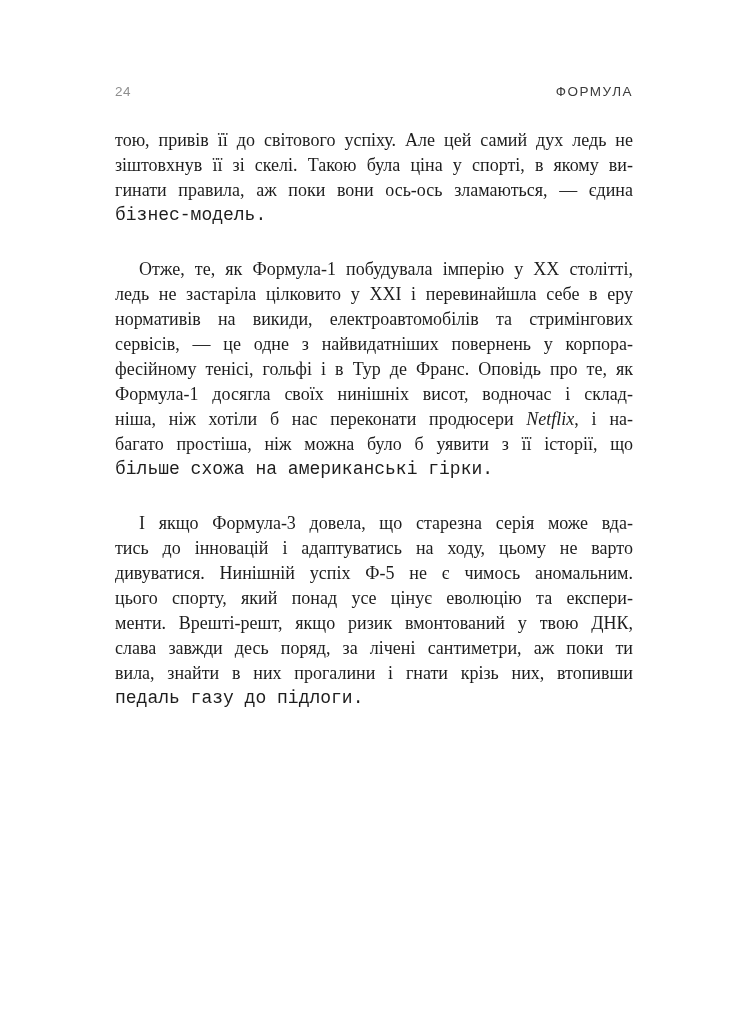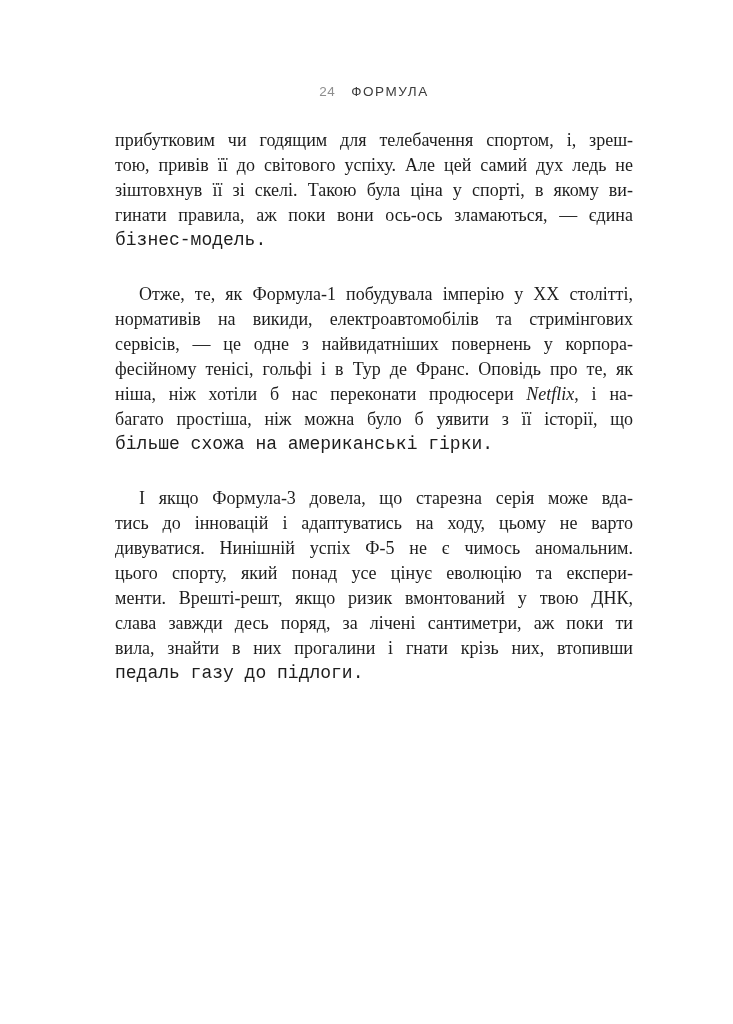--- a/index.html
+++ b/index.html
@@ -12,21 +12,21 @@
   body{
     width:733px;height:1024px;
     background:var(--bg);
     position:relative;
     font-family:"Liberation Serif", serif;
     overflow:hidden;
   }
   .page-header{
     position:absolute;
     top:84px;left:115px;width:518px;
-    display:flex;justify-content:center;align-items:baseline;gap:16px;
+    display:flex;justify-content:space-between;align-items:baseline;gap:16px;
     font-family:"Liberation Sans", sans-serif;
     font-size:13.5px;
   }
   .page-number{
     color:var(--page-number);
     letter-spacing:0.5px;
   }
   .running-title{
     color:var(--running-title);
     letter-spacing:1.5px;
@@ -57,31 +57,32 @@
 </head>
 <body>
 
 <header class="page-header">
   <span class="page-number">24</span>
   <span class="running-title">ФОРМУЛА</span>
 </header>
 
 <main class="page-text" id="page-text">
     <div class="para">
-      <div class="line">прибутковим чи годящим для телебачення спортом, і, зреш-</div>
       <div class="line">тою, привів її до світового успіху. Але цей самий дух ледь не</div>
       <div class="line">зіштовхнув її зі скелі. Такою була ціна у спорті, в якому ви-</div>
       <div class="line">гинати правила, аж поки вони ось-ось зламаються, — єдина</div>
       <div class="line last">бізнес-модель.</div>
     </div>
     <div class="para">
       <div class="line indent">Отже, те, як Формула-1 побудувала імперію у XX столітті,</div>
+      <div class="line">ледь не застаріла цілковито у XXI і перевинайшла себе в еру</div>
       <div class="line">нормативів на викиди, електроавтомобілів та стримінгових</div>
       <div class="line">сервісів, — це одне з найвидатніших повернень у корпора-</div>
       <div class="line">фесійному тенісі, гольфі і в Тур де Франс. Оповідь про те, як</div>
+      <div class="line">Формула-1 досягла своїх нинішніх висот, водночас і склад-</div>
       <div class="line">ніша, ніж хотіли б нас переконати продюсери <i>Netflix</i>, і на-</div>
       <div class="line">багато простіша, ніж можна було б уявити з її історії, що</div>
       <div class="line last">більше схожа на американські гірки.</div>
     </div>
     <div class="para">
       <div class="line indent">І якщо Формула-3 довела, що старезна серія може вда-</div>
       <div class="line">тись до інновацій і адаптуватись на ходу, цьому не варто</div>
       <div class="line">дивуватися. Нинішній успіх Ф-5 не є чимось аномальним.</div>
       <div class="line">цього спорту, який понад усе цінує еволюцію та експери-</div>
       <div class="line">менти. Врешті-решт, якщо ризик вмонтований у твою ДНК,</div>

